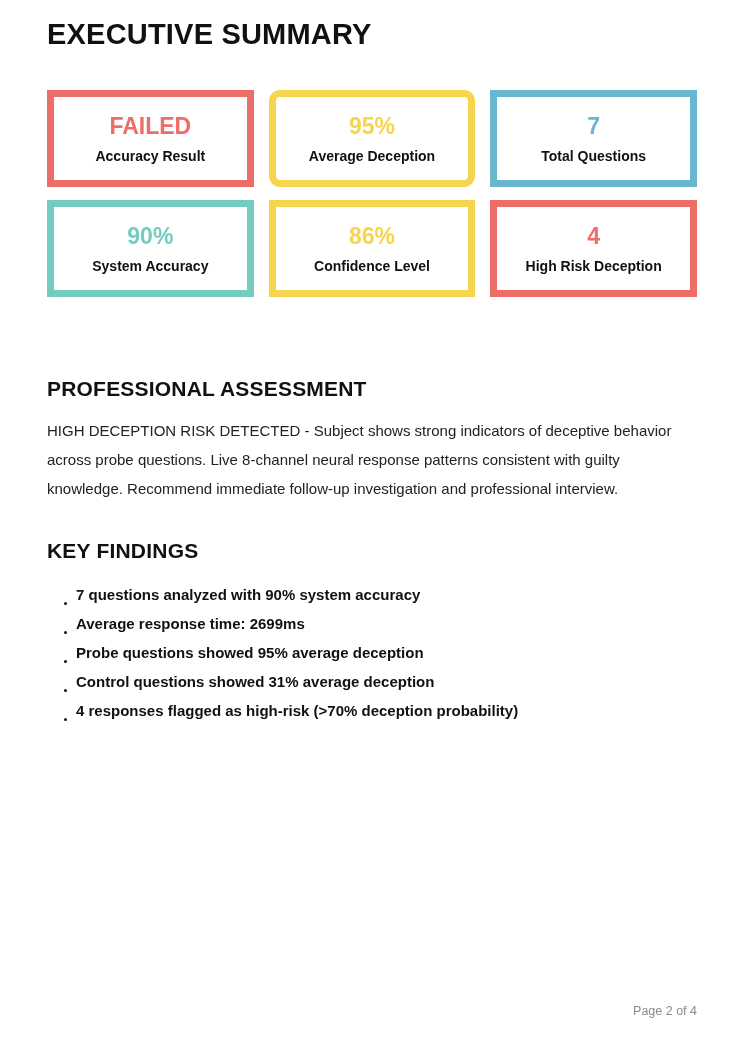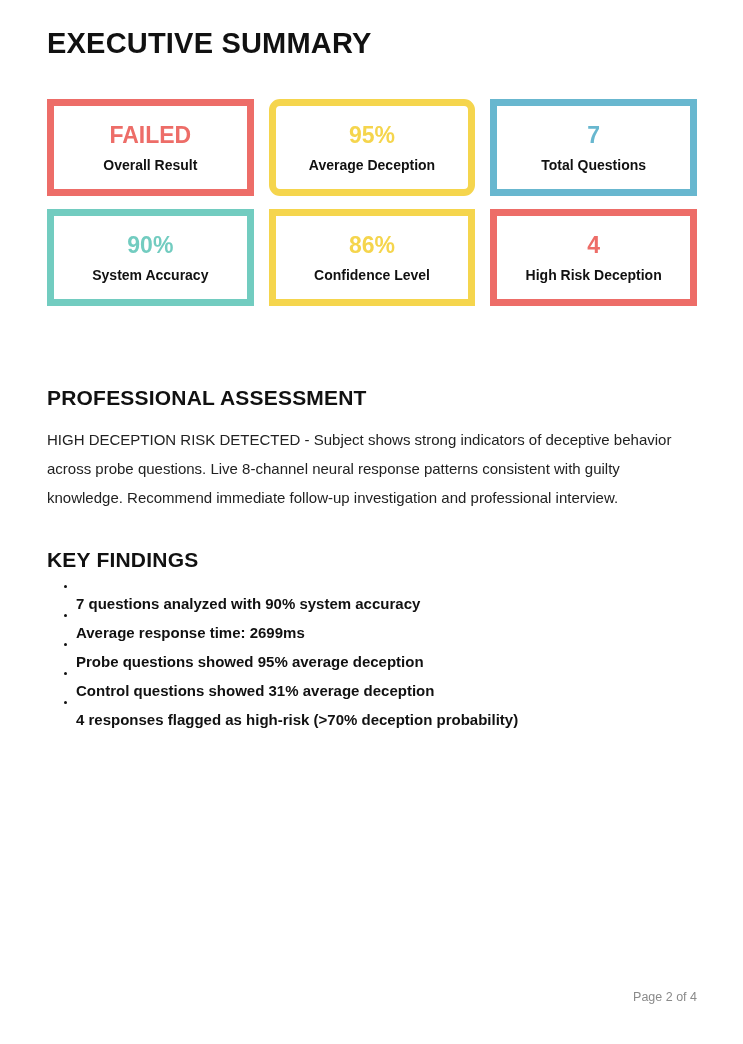--- a/index.html
+++ b/index.html
@@ -9,21 +9,21 @@
     width: 743px;
     height: 1044px;
     background: #ffffff;
     font-family: "Liberation Sans", sans-serif;
     color: #1a1a1a;
     overflow: hidden;
     margin: 0 auto;
   }
   .content { padding: 0 46px 0 47px; }
   h1.doc-title {
-    padding-top: 27px;
+    padding-top: 18px;
     font-size: 29px;
     font-weight: bold;
     letter-spacing: 0.2px;
     color: #111111;
   }
   .stats-grid {
     margin-top: 39px;
     display: grid;
     grid-template-columns: repeat(3, 1fr);
     gap: 13px 15px;
@@ -64,57 +64,57 @@
     max-width: 650px;
   }
   .findings-heading { margin-top: 36px; }
   .findings-list {
     margin-top: 17px;
     list-style: none;
     padding-left: 17px;
   }
   .finding {
     display: flex;
-    align-items: flex-start;
+    align-items: flex-end;
     font-size: 15px;
     font-weight: bold;
     line-height: 29px;
     color: #111111;
   }
   .dot {
     flex: 0 0 auto;
     width: 3px;
     height: 3px;
     border-radius: 50%;
     background: #111111;
     margin-right: 9px;
     position: relative;
     top: -4px;
   }
   .page-number {
     position: absolute;
     right: 46px;
-    bottom: 40px;
+    bottom: 26px;
     font-size: 12.5px;
     color: #8a8a8a;
   }
 </style>
 </head>
 <body>
 
 <div class="page">
   <div class="content">
 
     <h1 class="doc-title">EXECUTIVE SUMMARY</h1>
 
     <div class="stats-grid">
 
       <div class="stat-card" style="border-color: rgb(237, 109, 104);">
         <div class="stat-value" style="color: rgb(237, 109, 104);">FAILED</div>
-        <div class="stat-label">Overall Result</div>
+        <div class="stat-label">Accuracy Result</div>
       </div>
 
       <div class="stat-card" style="border-color: rgb(245, 213, 77); border-radius: 11px;">
         <div class="stat-value" style="color: rgb(245, 213, 77);">95%</div>
         <div class="stat-label">Average Deception</div>
       </div>
 
       <div class="stat-card" style="border-color: rgb(104, 183, 207);">
         <div class="stat-value" style="color: rgb(104, 183, 207);">7</div>
         <div class="stat-label">Total Questions</div>

